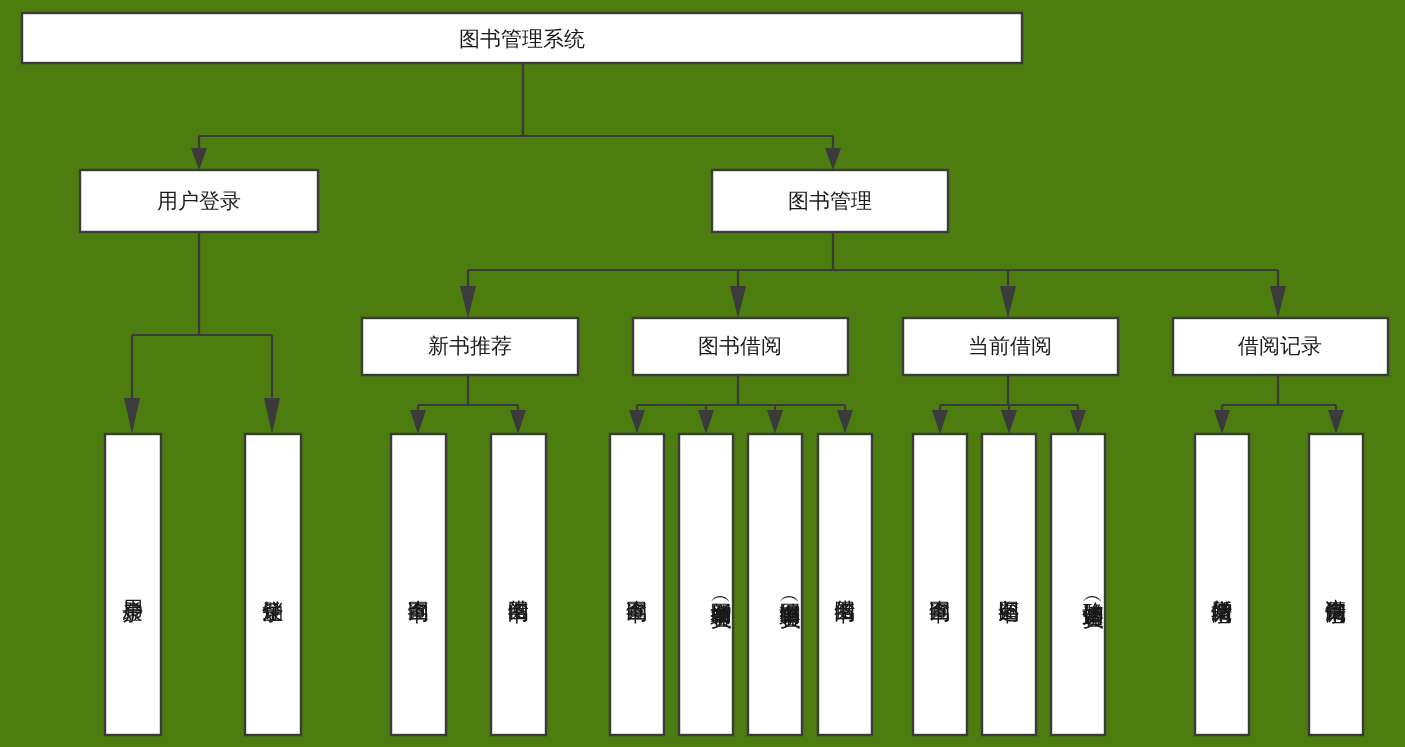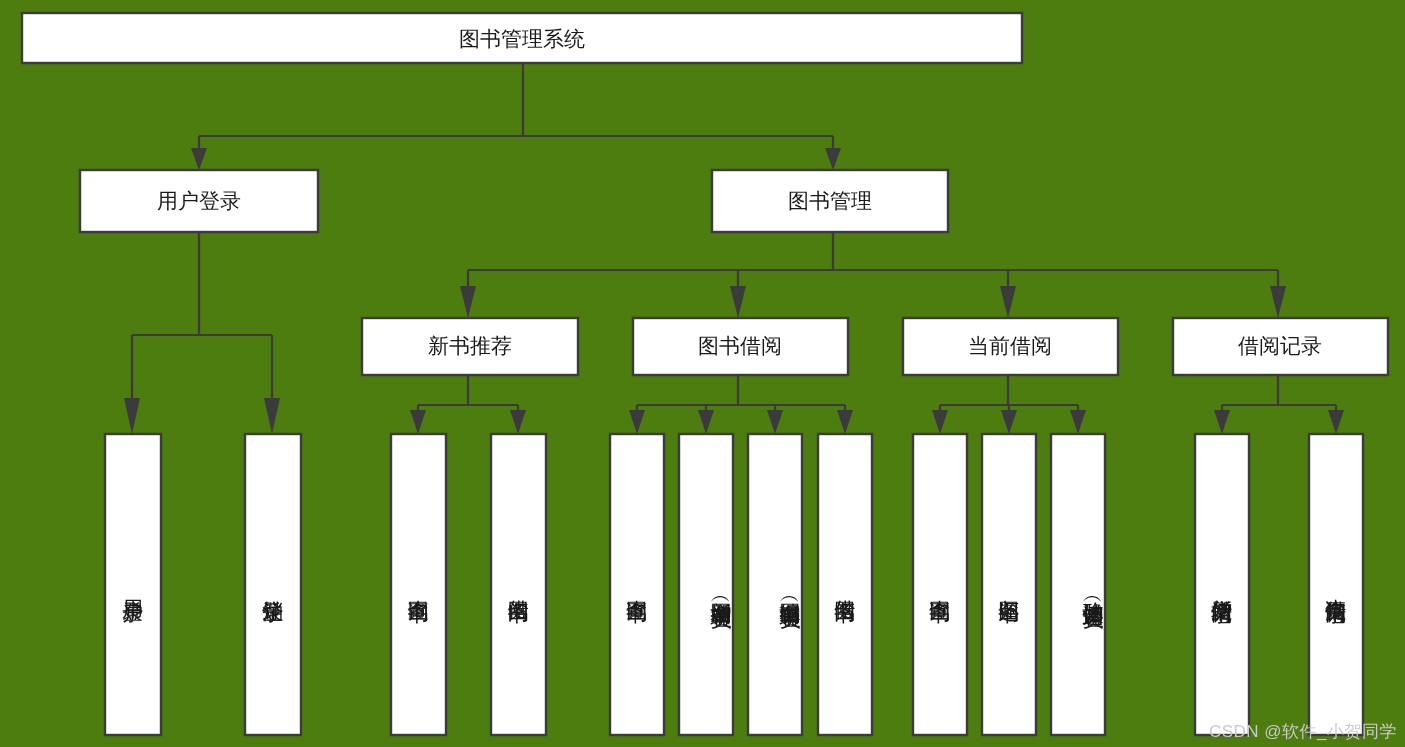--- a/index.html
+++ b/index.html
@@ -215,15 +215,14 @@
   <div class="leaf-label" style="left:913px; top:434px; width:54px; height:301px; display:flex; align-items:center; justify-content:center;">查询图书</div>
 
   <div class="leaf-label" style="left:982px; top:434px; width:54px; height:301px; display:flex; align-items:center; justify-content:center;">归还图书</div>
 
   <div class="leaf-label" style="left:1051px; top:444px; width:54px; height:291px; display:flex; align-items:flex-start; justify-content:center;">确认归还（管理员）</div>
 
   <div class="leaf-label" style="left:1195px; top:434px; width:54px; height:301px; display:flex; align-items:center; justify-content:center;">新增借阅记录</div>
 
   <div class="leaf-label" style="left:1309px; top:434px; width:54px; height:301px; display:flex; align-items:center; justify-content:center;">查询借阅记录</div>
 
-  <div class="watermark">CSDN @软件_小贺同学</div>
 
 </div>
 
 </body></html>

